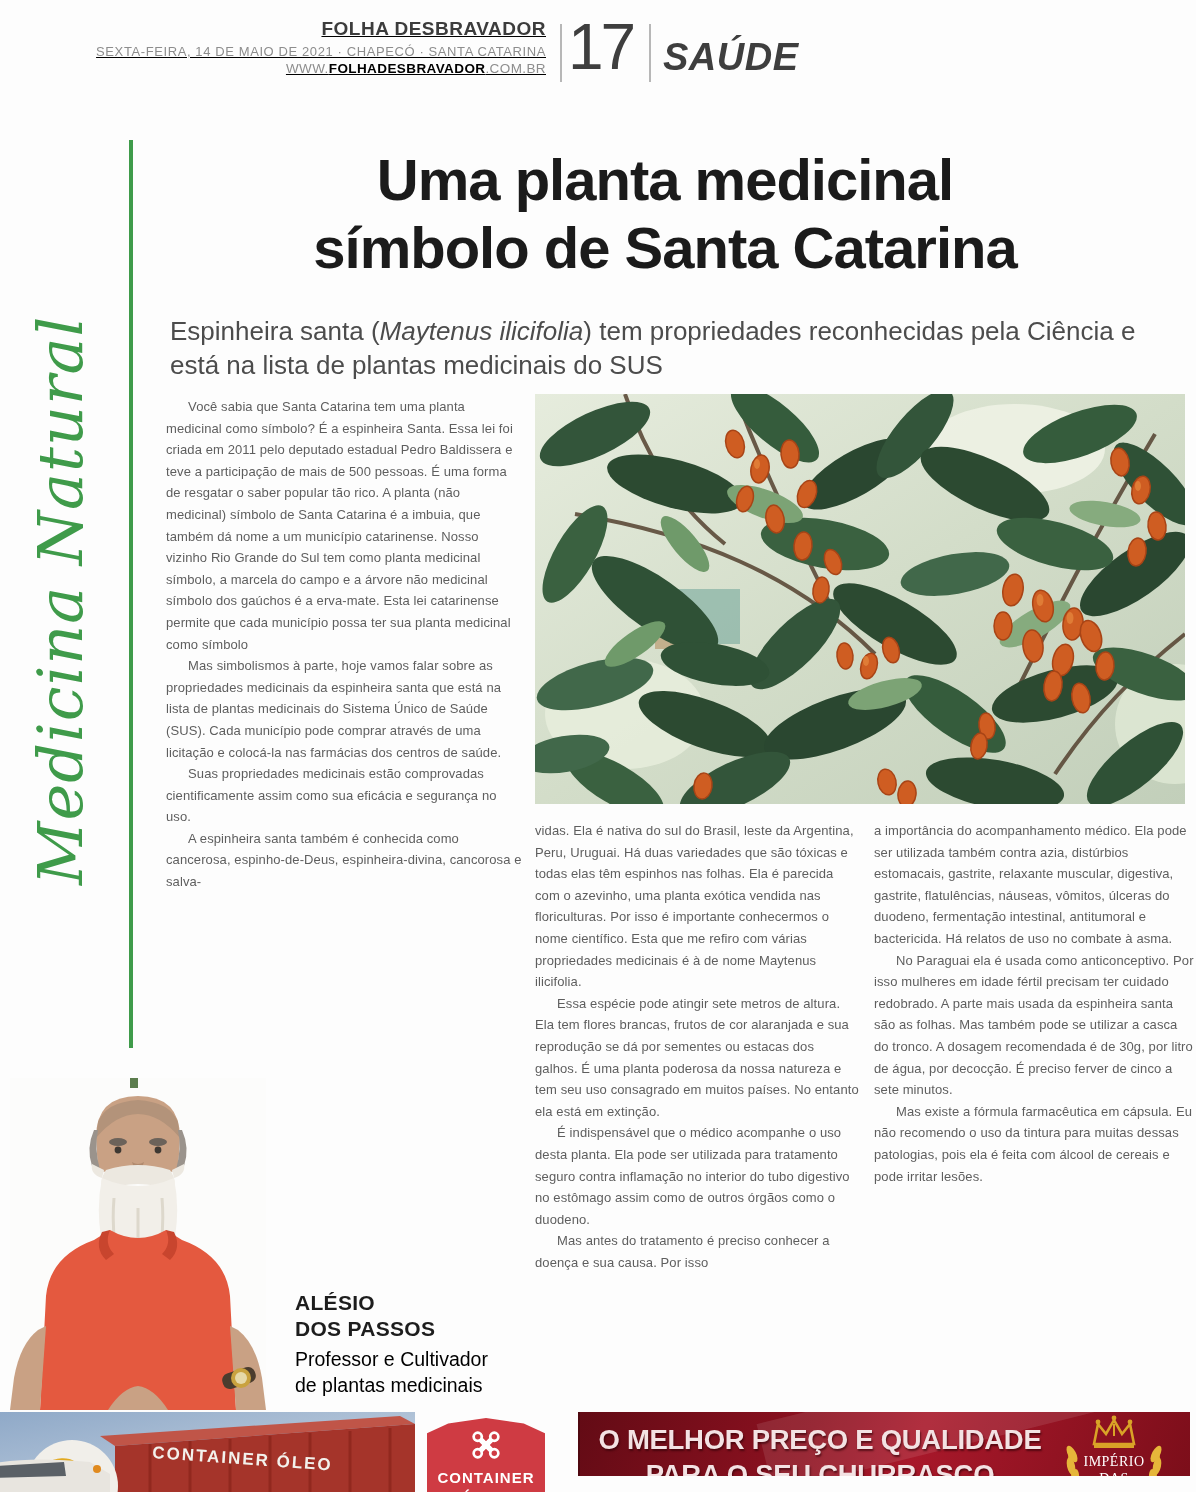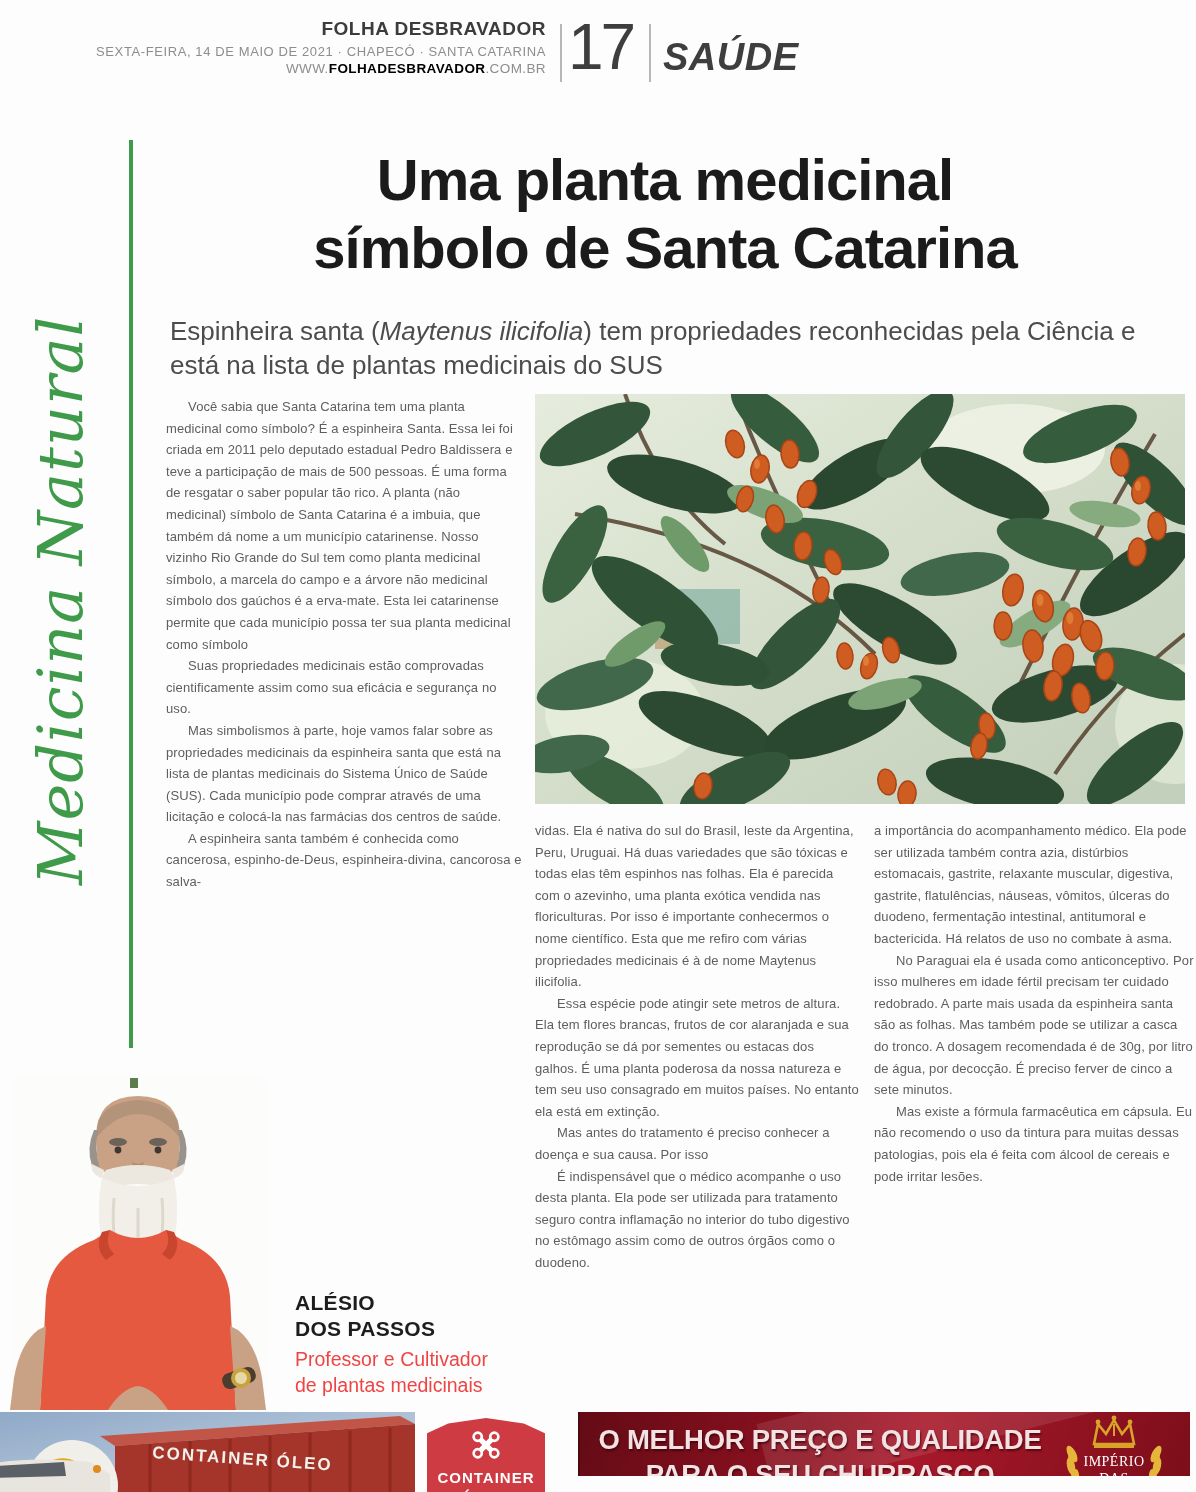--- a/index.html
+++ b/index.html
@@ -3,21 +3,21 @@
 <meta charset="utf-8">
 <style>
   html,body { margin:0; padding:0; background:#e8e8e8; }
   .page {
     position:relative; width:1196px; height:1492px; margin:0 auto;
     background:#fdfdfd; overflow:hidden;
     font-family:"Liberation Sans", sans-serif;
     -webkit-font-smoothing:antialiased;
   }
   
-  .mast-text { position:absolute; left:60px; top:18px; width:486px; text-align:right; }
+  .mast-text { position:absolute; left:60px; top:18px; width:486px; text-align:right;text-decoration:underline; }
   .mast-paper { font-size:19px; font-weight:bold; color:#3c3c3c; letter-spacing:.5px; }
   .mast-date  { font-size:13px; color:#8d8d8d; letter-spacing:.6px; margin-top:4px; }
   .mast-site  { font-size:13.5px; color:#8d8d8d; letter-spacing:.4px; margin-top:2px; }
   .mast-site b{ color:#000000; }
   .mast-divider { position:absolute; width:2px; background:#b7b7b7; top:24px; height:58px; }
   .mast-divider.d1 { left:560px; }
   .mast-divider.d2 { left:649px; }
   .mast-page-number {
     position:absolute; left:568px; top:10px; font-size:64px; font-weight:normal;
     color:#3e3e3e; letter-spacing:-3px;
@@ -51,21 +51,21 @@
   .col1 { left:166px; top:396px;  width:356px; }
   .col2 { left:535px; top:820px;  width:324px; }
   .col3 { left:874px; top:820px;  width:320px; }
   
   .photo-plant  { position:absolute; left:535px; top:394px; width:650px; height:410px; overflow:hidden; }
   .photo-author { position:absolute; left:10px;  top:1078px; width:256px; height:332px; overflow:hidden; }
   .photo-plant svg, .photo-author svg { display:block; }
   
   .caption { position:absolute; left:295px; top:1290px; width:235px; }
   .cap-name { font-size:21px; font-weight:bold; color:#1d1d1d; line-height:1.22; letter-spacing:.3px; }
-  .cap-role { font-size:19.5px; color:#ef4444; line-height:1.3; margin-top:6px; }
+  .cap-role { font-size:19.5px; color:#000000; line-height:1.3; margin-top:6px; }
   
   .ad-bar { position:absolute; left:0; top:1412px; width:1196px; height:80px; overflow:hidden; }
   .ad-photo { position:absolute; left:0; top:0; width:415px; height:80px; }
   .ad-badge {
     position:absolute; left:427px; top:6px; width:118px; height:90px;
     background:#cf3b43;
     clip-path:polygon(50% 0%, 82% 6%, 100% 17%, 100% 100%, 0% 100%, 0% 17%, 18% 6%);
     text-align:center; color:#fff;
   }
   .ad-badge .wrench { margin-top:9px; }
@@ -113,29 +113,29 @@
   <h1 class="headline" style="margin:0;text-align:center;">
     <span>Uma planta medicinal</span><br>
     <span>símbolo de Santa Catarina</span>
   </h1>
   <div class="subhead">
     <span>Espinheira santa (</span><span class="it">Maytenus ilicifolia</span><span>) tem propriedades reconhecidas pela Ciência e está na lista de plantas medicinais do SUS</span>
   </div>
 
   <div class="bodycol col1">
     <p class="ind">Você sabia que Santa Catarina tem uma planta medicinal como símbolo? É a espinheira Santa. Essa lei foi criada em 2011 pelo deputado estadual Pedro Baldissera e teve a participação de mais de 500 pessoas. É uma forma de resgatar o saber popular tão rico. A planta (não medicinal) símbolo de Santa Catarina é a imbuia, que também dá nome a um município catarinense. Nosso vizinho Rio Grande do Sul tem como planta medicinal símbolo, a marcela do campo e a árvore não medicinal símbolo dos gaúchos é a erva-mate. Esta lei catarinense permite que cada município possa ter sua planta medicinal como símbolo</p>
+    <p class="ind">Mas simbolismos à parte, hoje vamos falar sobre as propriedades medicinais da espinheira santa que está na lista de plantas medicinais do Sistema Único de Saúde (SUS). Cada município pode comprar através de uma licitação e colocá-la nas farmácias dos centros de saúde.</p>
     <p class="ind">Suas propriedades medicinais estão comprovadas cientificamente assim como sua eficácia e segurança no uso.</p>
-    <p class="ind">Mas simbolismos à parte, hoje vamos falar sobre as propriedades medicinais da espinheira santa que está na lista de plantas medicinais do Sistema Único de Saúde (SUS). Cada município pode comprar através de uma licitação e colocá-la nas farmácias dos centros de saúde.</p>
     <p class="ind">A espinheira santa também é conhecida como cancerosa, espinho-de-Deus, espinheira-divina, cancorosa e salva-</p>
   </div>
   <div class="bodycol col2">
     <p>vidas. Ela é nativa do sul do Brasil, leste da Argentina, Peru, Uruguai. Há duas variedades que são tóxicas e todas elas têm espinhos nas folhas. Ela é parecida com o azevinho, uma planta exótica vendida nas floriculturas. Por isso é importante conhecermos o nome científico. Esta que me refiro com várias propriedades medicinais é à de nome Maytenus ilicifolia.</p>
     <p class="ind">Essa espécie pode atingir sete metros de altura. Ela tem flores brancas, frutos de cor alaranjada e sua reprodução se dá por sementes ou estacas dos galhos. É uma planta poderosa da nossa natureza e tem seu uso consagrado em muitos países. No entanto ela está em extinção.</p>
+    <p class="ind">É indispensável que o médico acompanhe o uso desta planta. Ela pode ser utilizada para tratamento seguro contra inflamação no interior do tubo digestivo no estômago assim como de outros órgãos como o duodeno.</p>
     <p class="ind">Mas antes do tratamento é preciso conhecer a doença e sua causa. Por isso</p>
-    <p class="ind">É indispensável que o médico acompanhe o uso desta planta. Ela pode ser utilizada para tratamento seguro contra inflamação no interior do tubo digestivo no estômago assim como de outros órgãos como o duodeno.</p>
   </div>
   <div class="bodycol col3">
     <p>a importância do acompanhamento médico. Ela pode ser utilizada também contra azia, distúrbios estomacais, gastrite, relaxante muscular, digestiva, gastrite, flatulências, náuseas, vômitos, úlceras do duodeno, fermentação intestinal, antitumoral e bactericida. Há relatos de uso no combate à asma.</p>
     <p class="ind">No Paraguai ela é usada como anticonceptivo. Por isso mulheres em idade fértil precisam ter cuidado redobrado. A parte mais usada da espinheira santa são as folhas. Mas também pode se utilizar a casca do tronco. A dosagem recomendada é de 30g, por litro de água, por decocção. É preciso ferver de cinco a sete minutos.</p>
     <p class="ind">Mas existe a fórmula farmacêutica em cápsula. Eu não recomendo o uso da tintura para muitas dessas patologias, pois ela é feita com álcool de cereais e pode irritar lesões.</p>
   </div>
 
   <div class="photo-plant">
     <svg width="650" height="410" viewBox="0 0 650 410" xmlns="http://www.w3.org/2000/svg">
       <defs>

